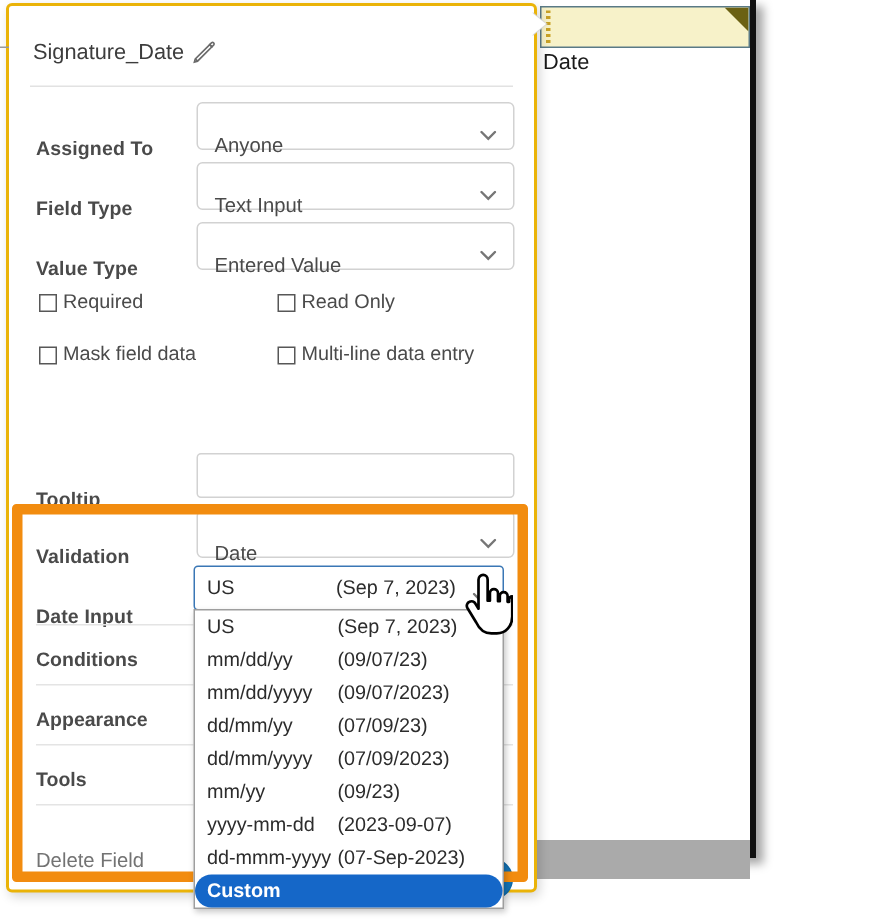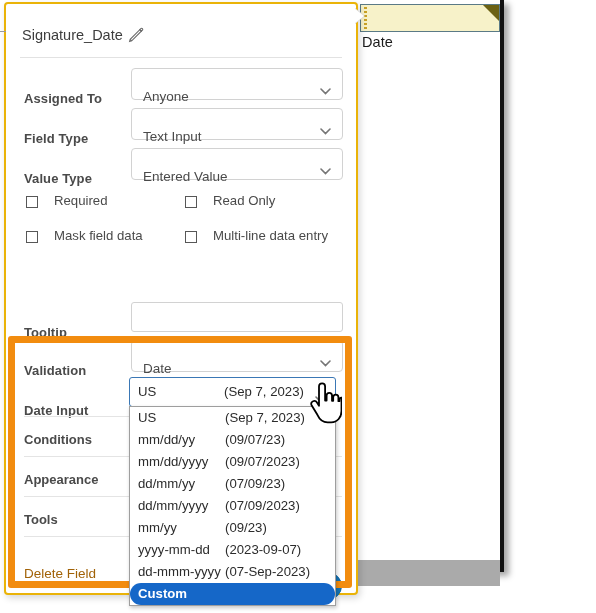--- a/index.html
+++ b/index.html
@@ -204,21 +204,21 @@
     left: 0;
     top: 0;
     width: 12px;
     height: 12px;
     border: 1.6px solid #575757;
     box-sizing: border-box;
     background: #fff;
   }
   .cbx-label {
     position: absolute;
-    left: 28px;
+    left: 16px;
     top: -3px;
     font-size: 13.2px;
     color: #4a4a4a;
     white-space: nowrap;
   }
 
   
   .sect-row { position: absolute; left: 0; width: 100%; height: 40px; }
   .sect-label {
     position: absolute;
@@ -235,21 +235,21 @@
     height: 1px;
     background: #e4e4e4;
   }
 
   
   #delete-field-link {
     position: absolute;
     left: 18px;
     top: 562px;
     font-size: 13.5px;
-    color: #a16207;
+    color: #737373;
     cursor: pointer;
   }
 
   
   .footer-btn {
     position: absolute;
     top: 568px;
     height: 28px;
     border-radius: 14px;
     box-sizing: border-box;

